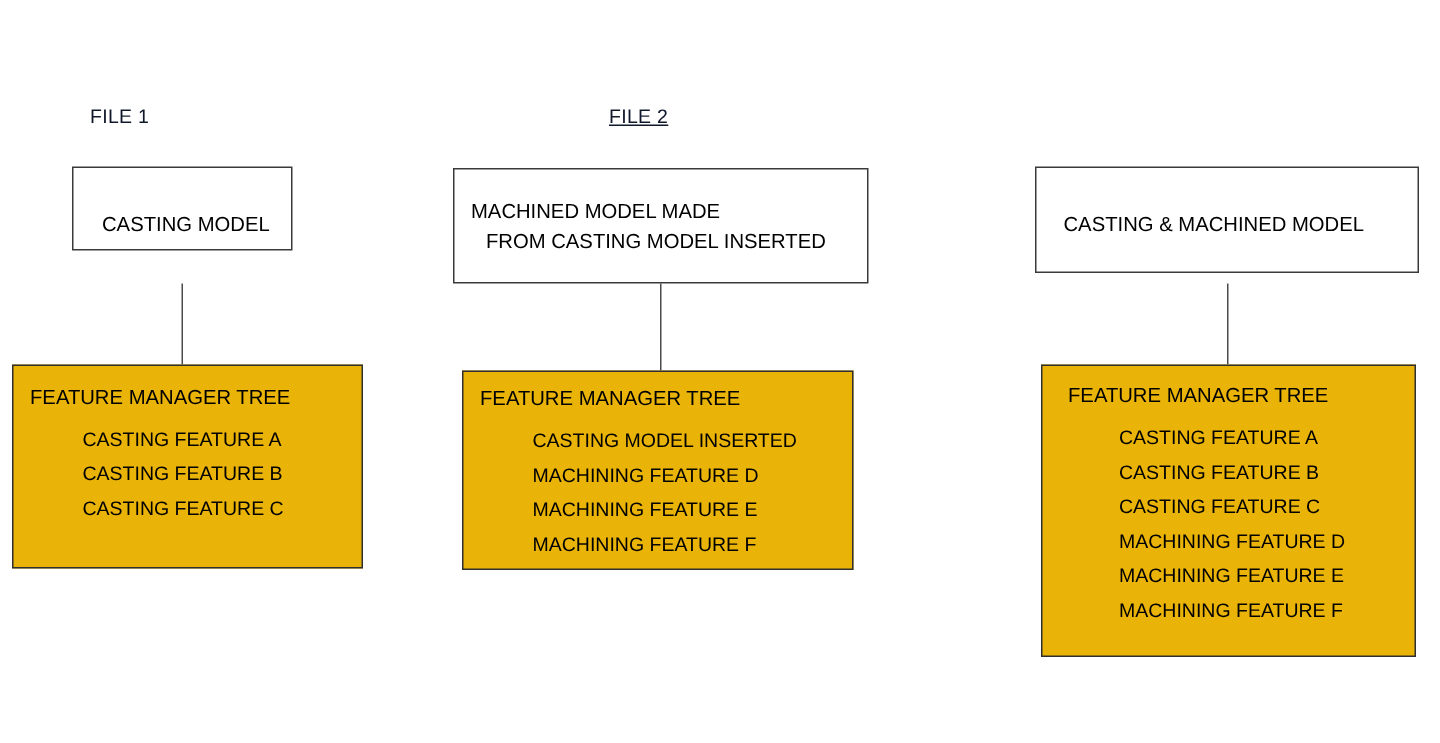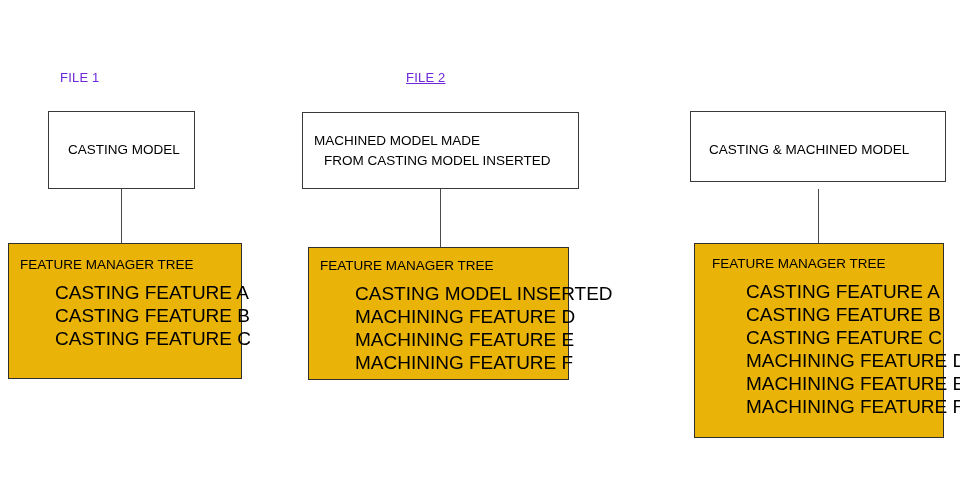--- a/index.html
+++ b/index.html
@@ -18,21 +18,21 @@
     width: 960px;
     height: 495px;
     background: #ffffff;
     overflow: hidden;
   }
   .col-title {
     position: absolute;
     font-size: 13px;
     letter-spacing: 0.2px;
     line-height: 16px;
-    color: #6d28d9;
+    color: #0f172a;
     white-space: nowrap;
   }
   .node-box {
     position: absolute;
     box-sizing: border-box;
     border: 1px solid #3a3a3a;
     background: #ffffff;
   }
   .box-text {
     position: absolute;
@@ -54,39 +54,39 @@
     color: #000000;
     white-space: nowrap;
   }
   .tree-list {
     position: absolute;
     margin: 0;
     padding: 0;
     list-style: none;
   }
   .tree-list li {
-    font-size: 19px;
+    font-size: 13px;
     line-height: 23px;
     color: #000000;
     white-space: nowrap;
   }
   .connector {
     position: absolute;
     width: 1px;
     background: #4a4a4a;
   }
 </style>
 </head>
 <body>
 
 <div id="canvas">
 
   <div class="col-title" style="left:60px; top:70px;">FILE 1</div>
 
-  <div class="node-box" style="left:48px; top:111px; width:147px; height:78px;">
+  <div class="node-box" style="left:48px; top:111px; width:147px; height:56px;">
     <div class="box-text" style="left:19px; top:28px;">CASTING MODEL</div>
   </div>
 
   <div class="connector" style="left:121px; top:189px; height:54px;"></div>
 
   <div class="tree-box" style="left:8px; top:243px; width:234px; height:136px;">
     <div class="tree-head" style="left:11px; top:11px;">FEATURE MANAGER TREE</div>
     <ul class="tree-list" style="left:46px; top:37px;">
       <li>CASTING FEATURE A</li>
       <li>CASTING FEATURE B</li>

